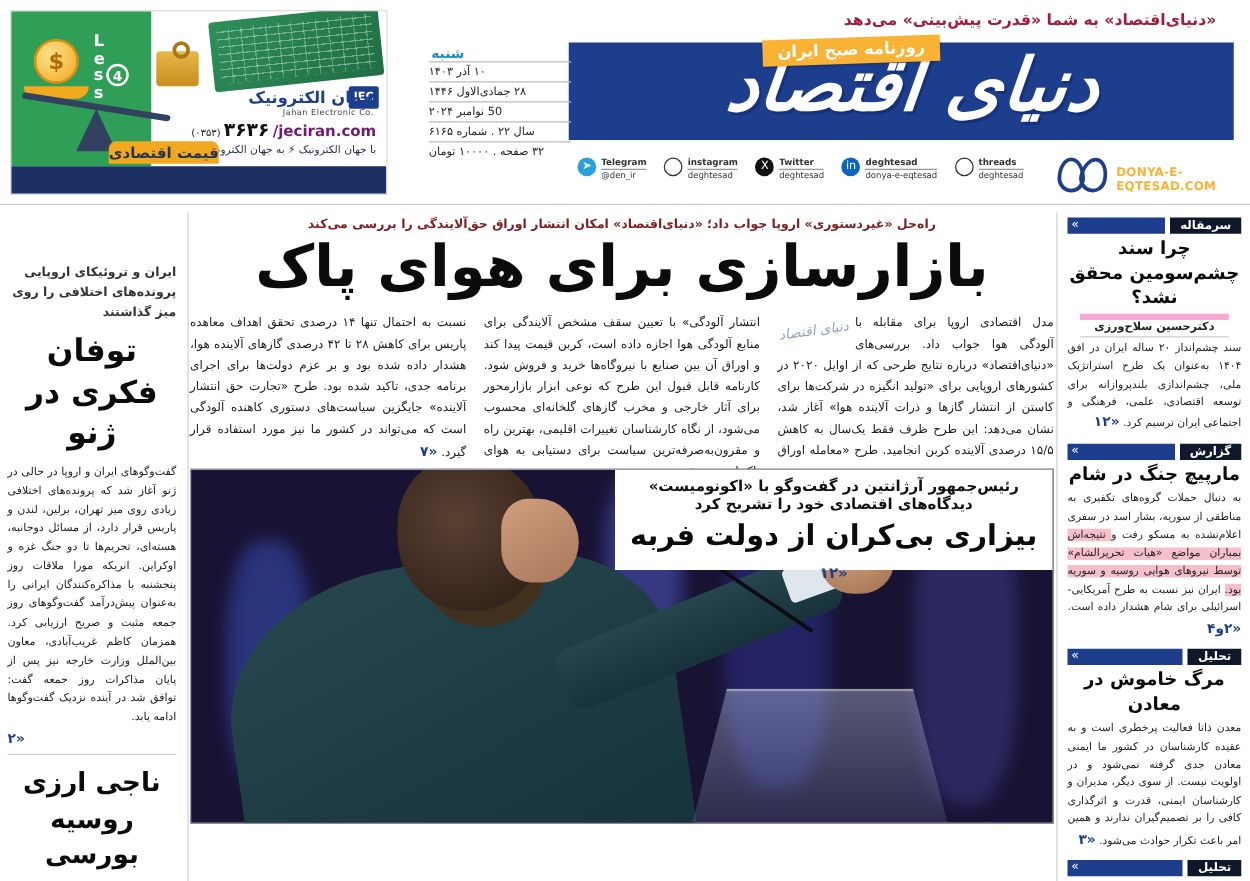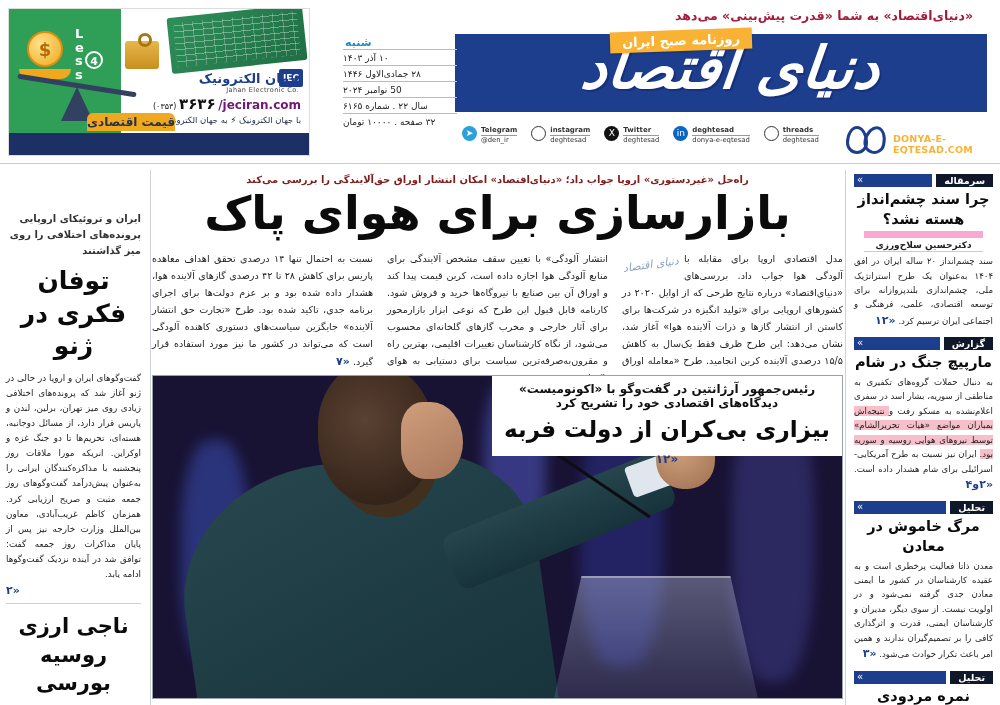--- a/index.html
+++ b/index.html
@@ -60,21 +60,21 @@
   .vline-r{position:absolute;left:845px;top:170px;bottom:0;border-left:1px solid #cfd2d8;}
   
   .center{position:absolute;left:152px;top:168px;width:691px;}
   .lead-kicker{text-align:center;font-size:10px;font-weight:bold;color:#7f1d1d;margin:6px 0 2px;}
   .lead-title{text-align:center;font-size:46px;font-weight:bold;color:#0b0b0b;line-height:1.15;letter-spacing:-1px;}
   .lead-cols{display:flex;gap:14px;margin-top:10px;direction:rtl;}
   .lead-col{flex:1;font-size:9.6px;line-height:1.78;text-align:justify;color:#1c1c1c;}
   .stamp{float:left;width:58px;height:30px;margin:0 4px 2px 0;color:#7d93b8;font-size:11px;font-style:italic;transform:rotate(-8deg);opacity:.85;text-align:center;line-height:30px;white-space:nowrap;overflow:hidden;}
   .ref{color:#1d3d8d;font-weight:bold;font-size:11px;}
   
-  .photo{position:absolute;left:152px;top:375px;width:691px;height:324px;background:#181233;overflow:hidden;border:1px solid #9aa0ad;}
+  .photo{position:absolute;left:152px;top:375px;width:691px;height:284px;background:#181233;overflow:hidden;border:1px solid #9aa0ad;}
   .bokeh{position:absolute;border-radius:40%;filter:blur(7px);}
   .suit{position:absolute;left:5%;top:26%;width:52%;height:95%;background:linear-gradient(160deg,#27474e,#16313a);border-radius:42% 34% 10% 10%;transform:rotate(-8deg);}
   .hair{position:absolute;left:24%;top:-4%;width:17%;height:44%;background:radial-gradient(circle at 40% 40%,#5a4132,#35241a 75%);border-radius:46% 54% 50% 50%;box-shadow:10px 18px 0 -6px #42301f;}
   .face{position:absolute;left:36%;top:8%;width:9%;height:24%;background:linear-gradient(150deg,#cf9f7d,#a9765b);border-radius:40% 60% 55% 45%;}
   .arm{position:absolute;left:42%;top:36%;width:34%;height:18%;background:linear-gradient(#26454c,#17323b);transform:rotate(-22deg);border-radius:12px;}
   .cuff{position:absolute;left:69%;top:26%;width:6%;height:10%;background:#dfe6ee;transform:rotate(-20deg);border-radius:4px;}
   .fist{position:absolute;left:73%;top:16%;width:8.5%;height:19%;background:radial-gradient(circle at 40% 35%,#d2a17c,#9c6f50);border-radius:46%;}
   .mic{position:absolute;left:52%;top:30%;width:22%;height:3px;background:#0c0c12;transform:rotate(34deg);}
   .mic:before{content:"";position:absolute;left:-14px;top:-6px;width:26px;height:12px;background:#15151d;border-radius:6px;}
   .podium{position:absolute;left:58%;bottom:-2%;width:30%;height:40%;background:linear-gradient(rgba(210,220,245,.35),rgba(160,175,215,.15));clip-path:polygon(14% 0,86% 0,100% 100%,0 100%);border-top:2px solid rgba(255,255,255,.5);}
@@ -89,21 +89,21 @@
   .lc-body{font-size:8.8px;line-height:1.72;text-align:justify;color:#222;}
   .lc-ref{text-align:left;margin:2px 0 6px;}
   .lc-div{border-top:1px solid #cfd2d8;margin:4px 0 8px;}
   .lc-title2{font-size:21px;font-weight:bold;color:#0b0b0b;text-align:center;line-height:1.35;margin:2px 0 8px;}
   
   .rightcol{position:absolute;left:848px;top:170px;width:149px;padding:4px 4px 0 6px;}
   .tag-row{display:flex;align-items:center;gap:4px;margin-bottom:3px;}
   .tag{background:#0f172a;color:#fff;font-weight:bold;font-size:9.5px;padding:1px 8px;flex:none;}
   .tag-bar{flex:1;background:#1d3d8d;height:13px;color:#fff;font-size:10px;line-height:12px;padding:0 3px;direction:ltr;}
   .rc-title{font-size:14.5px;font-weight:bold;color:#0b0b0b;text-align:center;line-height:1.35;margin:2px 0;}
-  .rc-author{font-size:9px;font-weight:bold;color:#222;text-align:center;border-top:7px solid #f9a8d4;border-bottom:1px solid #ccc;padding:1.5px 0;margin:2px 10px;}
+  .rc-author{font-size:9px;font-weight:bold;color:#222;text-align:center;border-top:5px solid #f9a8d4;border-bottom:1px solid #ccc;padding:1.5px 0;margin:2px 10px;}
   .rc-body{font-size:8.6px;line-height:1.68;text-align:justify;color:#222;}
   .rc-body mark{background:#f7bfca;color:#222;}
   .rc-ref{text-align:left;margin:1px 0 7px;}
 </style>
 </head>
 <body>
 
 <div class="page">
 
   <div class="ad">
@@ -230,21 +230,21 @@
     <div class="lc-body">گزارش‌های آبان صنایع بورسی راهی کدال شد. رشد میانگین ۳۲ درصدی دلار نیما از آبان سال گذشته تاکنون به تقویت فروش شرکت‌ها منجر شده است. محدودیت‌های انرژی نیز، موجب کاهش مقداری فروش شده است. مجموع درآمد صنایع، در هشتمین ماه سال، حدود ۳۰۰ همت گزارش شد. این میزان نسبت به مهرماه، بدون تغییر مانده است. همچنین درآمد یادشده نسبت به آبان سال قبل ۲۴ درصد بهبود یافته است. با این تفاسیر، صنایع بورسی احتمالا حاشیه سود بهتری را طی سومین فصل سال نشان خواهند داد.</div>
 
   </div>
 
   <div class="rightcol">
 
     <div class="tag-row">
       <span class="tag">سرمقاله</span>
       <span class="tag-bar">«</span>
     </div>
-    <div class="rc-title">چرا سند چشم‌انداز هسته نشد؟</div>
+    <div class="rc-title">چرا سند چشم‌سومین محقق نشد؟</div>
     <div class="rc-author">دکترحسین سلاح‌ورزی</div>
     <div class="rc-body">
       <span>سند چشم‌انداز ۲۰ ساله ایران در افق ۱۴۰۴ به‌عنوان یک طرح استراتژیک ملی، چشم‌اندازی بلندپروازانه برای توسعه اقتصادی، علمی، فرهنگی و اجتماعی ایران ترسیم کرد.</span>
       <span class="ref">«۱۲</span>
     </div>
     <div class="rc-ref"></div>
 
     <div class="tag-row">
       <span class="tag">گزارش</span>
       <span class="tag-bar">«</span>

